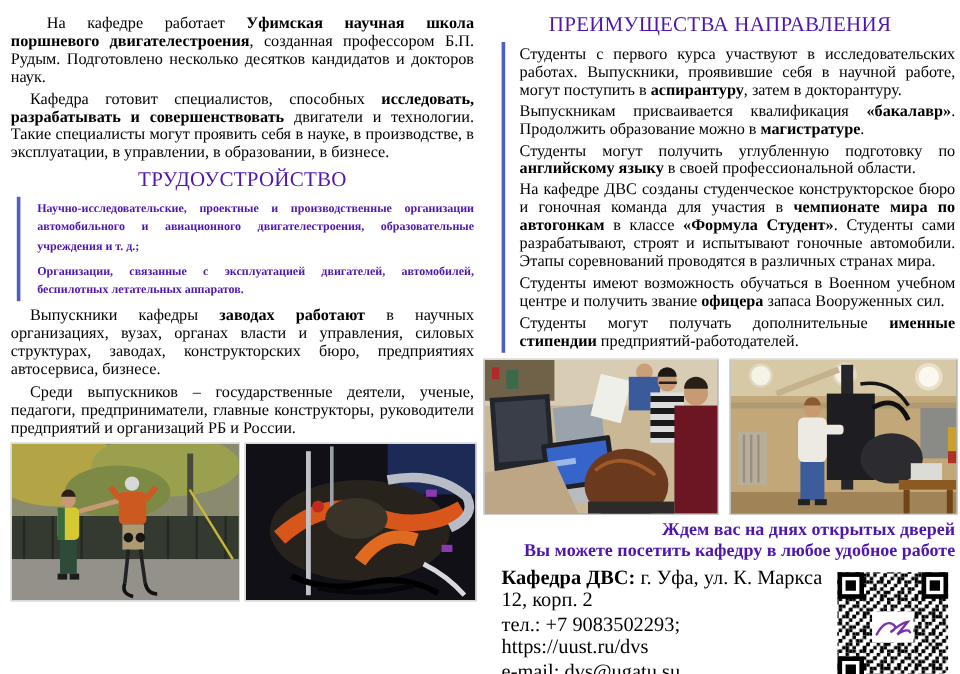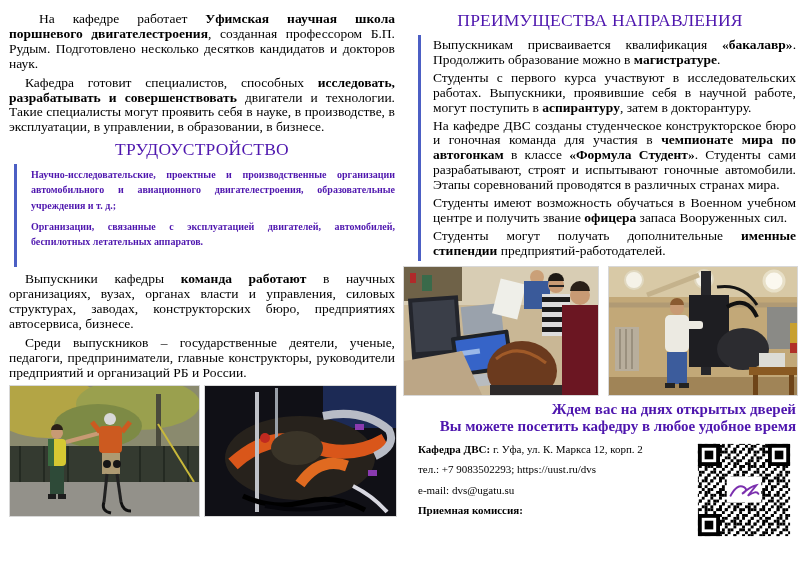--- a/index.html
+++ b/index.html
@@ -12,35 +12,35 @@
   .col-left{left:9px;top:12px;width:386px;}
   .col-right{left:404px;top:8px;width:392px;}
   .body{font-size:13.5px;line-height:14.9px;text-align:justify;margin:0 0 4px 0;}
   .ind{text-indent:16px;}
   .ind1{text-indent:30px;}
   .heading{font-size:17.5px;line-height:20px;font-weight:normal;color:var(--purple);
     text-align:center;margin:2px 0 5px 0;letter-spacing:.2px;}
   .vblock{border-left:3px solid var(--blue);padding:3px 0 2px 14px;margin:0 0 5px 5px;}
   .bullet{color:var(--purple);font-weight:bold;font-size:10px;line-height:15.2px;
     text-align:justify;margin:0 0 6px 0;}
-  .bullet:last-child{margin-bottom:16px;}
+  .bullet:last-child{margin-bottom:0;}
   .benefits{margin-left:14px;padding-left:12px;}
   .benefits .body{margin-bottom:3px;}
   .benefits .body:last-child{margin-bottom:0;}
   .photo-row{display:flex;margin:0 0 5px 0;}
   .photo{border:1px solid #d8d8d8;box-sizing:border-box;background:#888;}
   .photo svg{display:block;}
   .row-left .photo:first-child{margin-right:4px;}
   .row-right{margin-left:-1px;}
   .row-right .photo:first-child{margin-right:9px;}
   .invite{color:var(--purple);font-weight:bold;font-size:15px;line-height:17.5px;
     text-align:right;margin:2px 0 3px 0;}
   .contacts{display:flex;align-items:flex-start;margin-top:4px;}
   .contact-text{flex:1;min-width:0;padding-left:14px;}
-  .cline{font-size:11px;line-height:18.5px;margin:0 0 2px 0;}
+  .cline{font-size:17px;line-height:18.5px;margin:0 0 2px 0;}
   .qr{width:100px;height:96px;margin:2px 2px 0 4px;flex:0 0 auto;}
   .b{font-weight:bold;}
   .u{}
 </style>
 </head>
 <body>
 
 <div class="page">
 
   <div class="col col-left">
@@ -48,21 +48,21 @@
     <p class="body ind1"><span>На кафедре работает </span><span class="b">Уфимская научная школа поршневого двигателестроения</span><span>, созданная профессором Б.П. Рудым. Подготовлено несколько десятков кандидатов и докторов наук.</span></p>
     <p class="body ind"><span>Кафедра готовит специалистов, способных </span><span class="b">исследовать, разрабатывать и совершенствовать</span><span> двигатели и технологии. Такие специалисты могут проявить себя в науке, в производстве, в эксплуатации, в управлении, в образовании, в бизнесе.</span></p>
 
     <h2 class="heading">ТРУДОУСТРОЙСТВО</h2>
 
     <div class="vblock">
       <p class="bullet"><span class="b">Научно-исследовательские, проектные и производственные организации автомобильного и авиационного двигателестроения, образовательные учреждения и т. д.;</span></p>
       <p class="bullet"><span class="b">Организации, связанные с эксплуатацией двигателей, автомобилей, беспилотных летательных аппаратов.</span></p>
     </div>
 
-    <p class="body ind"><span>Выпускники кафедры </span><span class="b">команда работают</span><span> в научных организациях, вузах, органах власти и управления, силовых структурах, заводах, конструкторских бюро, предприятиях автосервиса, бизнесе.</span></p>
+    <p class="body ind"><span>Выпускники кафедры </span><span class="b">заводах работают</span><span> в научных организациях, вузах, органах власти и управления, силовых структурах, заводах, конструкторских бюро, предприятиях автосервиса, бизнесе.</span></p>
     <p class="body ind"><span>Среди выпускников – государственные деятели, ученые, педагоги, предприниматели, главные конструкторы, руководители предприятий и организаций РБ и России.</span></p>
 
     <div class="photo-row row-left">
       <div class="photo" role="img" aria-label="Прыжки на джамперах в парке">
         <svg width="189" height="130" viewBox="0 0 189 130">
           <rect width="189" height="130" fill="#8a8a6e"></rect>
           <ellipse cx="38" cy="22" rx="58" ry="30" fill="#b3a545"></ellipse>
           <ellipse cx="128" cy="18" rx="62" ry="26" fill="#9aa04e"></ellipse>
           <ellipse cx="88" cy="40" rx="44" ry="22" fill="#7d8a45"></ellipse>
           <rect x="146" y="8" width="5" height="70" fill="#4a4a3c"></rect>
@@ -118,22 +118,23 @@
       </div>
     </div>
 
   </div>
 
   <div class="col col-right">
 
     <h2 class="heading">ПРЕИМУЩЕСТВА НАПРАВЛЕНИЯ</h2>
 
     <div class="vblock benefits">
+      <p class="body"><span>Студенты с первого курса участвуют в исследовательских работах. Выпускники, проявившие себя в научной работе, могут поступить в </span><span class="b">аспирантуру</span><span>, затем в докторантуру.</span></p>
       <p class="body"><span>Выпускникам присваивается квалификация </span><span class="b">«бакалавр»</span><span>. Продолжить образование можно в </span><span class="b">магистратуре</span><span>.</span></p>
-      <p class="body"><span>Студенты с первого курса участвуют в исследовательских работах. Выпускники, проявившие себя в научной работе, могут поступить в </span><span class="b">аспирантуру</span><span>, затем в докторантуру.</span></p>
+      <p class="body"><span>Студенты могут получить углубленную подготовку по </span><span class="b">английскому языку</span><span> в своей профессиональной области.</span></p>
       <p class="body"><span>На кафедре ДВС созданы студенческое конструкторское бюро и гоночная команда для участия в </span><span class="b">чемпионате мира по автогонкам</span><span> в классе </span><span class="b">«Формула Студент»</span><span>. Студенты сами разрабатывают, строят и испытывают гоночные автомобили. Этапы соревнований проводятся в различных странах мира.</span></p>
       <p class="body"><span>Студенты имеют возможность обучаться в Военном учебном центре и получить звание </span><span class="b">офицера</span><span> запаса Вооруженных сил.</span></p>
       <p class="body"><span>Студенты могут получать дополнительные </span><span class="b">именные стипендии</span><span> предприятий-работодателей.</span></p>
     </div>
 
     <div class="photo-row row-right">
       <div class="photo" role="img" aria-label="Студенты за компьютерами в лаборатории">
         <svg width="194" height="128" viewBox="0 0 194 128">
           <rect width="194" height="128" fill="#c9b795"></rect>
           <rect width="194" height="38" fill="#d8cdb4"></rect>
@@ -207,21 +208,21 @@
           <rect x="140" y="100" width="48" height="8" fill="#8a5a22"></rect>
           <rect x="144" y="108" width="5" height="20" fill="#6e4418"></rect>
           <rect x="180" y="108" width="5" height="20" fill="#6e4418"></rect>
           <rect x="150" y="86" width="26" height="14" fill="#dcdcd6"></rect>
         </svg>
       </div>
     </div>
 
     <div class="invite">
       <div>Ждем вас на днях открытых дверей</div>
-      <div>Вы можете посетить кафедру в любое удобное время</div>
+      <div>Вы можете посетить кафедру в любое удобное работе</div>
     </div>
 
     <div class="contacts">
       <div class="contact-text">
         <p class="cline"><span class="b">Кафедра ДВС:</span><span> г. Уфа, ул. К. Маркса 12, корп. 2</span></p>
         <p class="cline"><span>тел.: +7 9083502293;  </span><span class="u">https://uust.ru/dvs</span></p>
         <p class="cline"><span>e-mail: </span><span class="u">dvs@ugatu.su</span></p>
         <p class="cline"><span class="b">Приемная комиссия:</span></p>
 
       </div>

